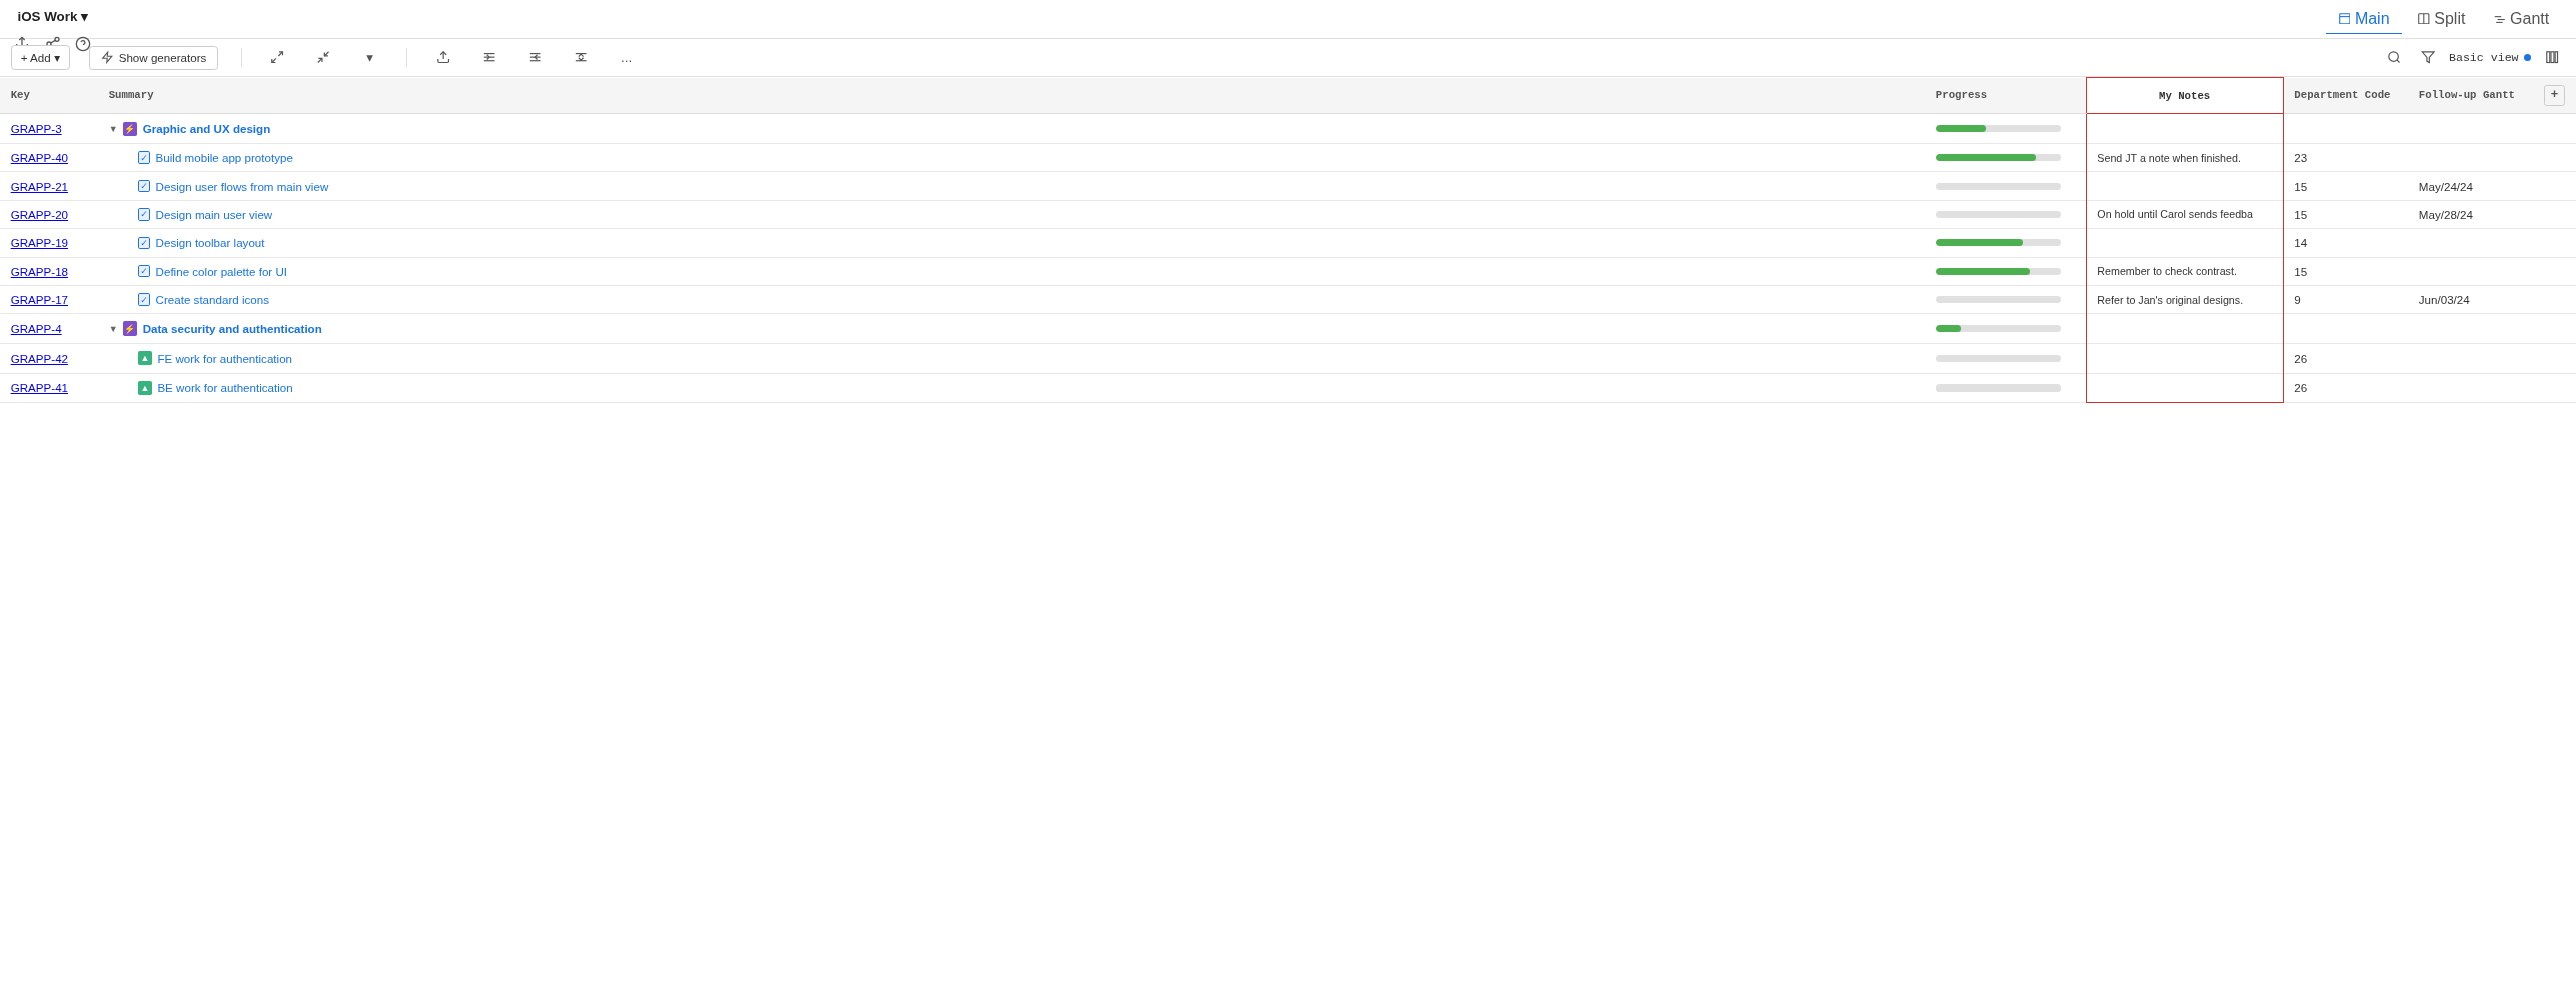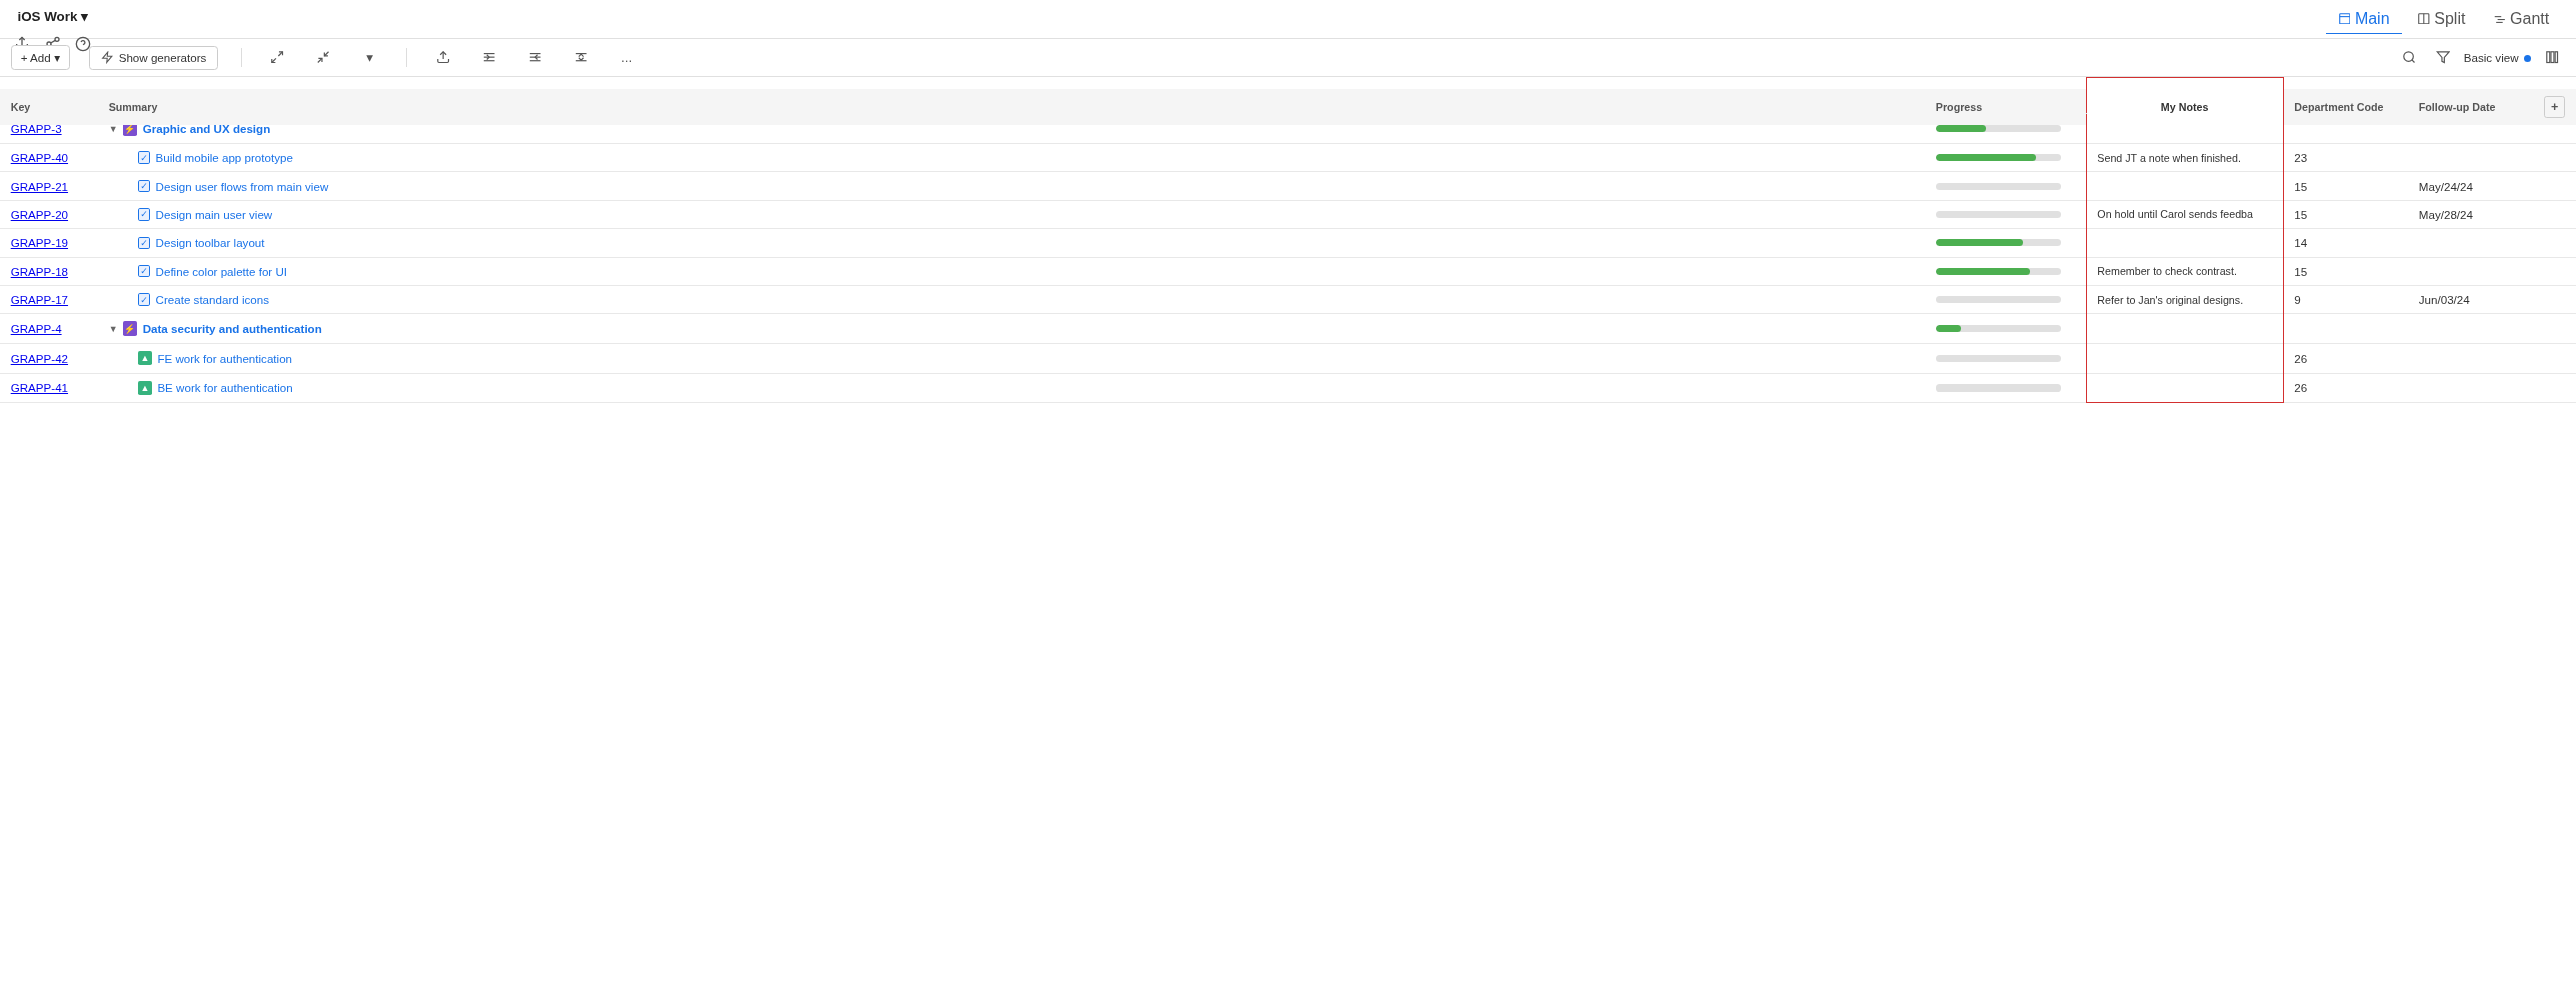--- a/index.html
+++ b/index.html
@@ -115,43 +115,45 @@
       cursor: pointer;
       border-radius: 3.6px;
       color: #555;
       font-size: 13.4px;
     }
     .toolbar-right {
       margin-left: auto;
       display: flex;
       align-items: center;
       gap: 7.2px;
+      font-family: Liberation Mono, monospace;
     }
 
     
     .table-container {
       overflow: auto;
       height: calc(100vh - 77px);
       position: relative;
     }
     table {
       width: 100%;
       border-collapse: collapse;
     }
     thead th {
       position: sticky;
-      top: 12px;
+      top: 0;
       background: #f5f5f5;
       text-align: left;
       padding: 7.2px 10.7px;
       font-weight: 600;
       font-size: 10.7px;
       color: #555;
       border-bottom: 0.9px solid #ddd;
       white-space: nowrap;
+      font-family: Liberation Mono, monospace;
     }
     thead th.my-notes-col {
       border: 1.8px solid #d32f2f;
       background: #fff;
       color: #333;
       text-align: center;
     }
     tbody tr {
       border-bottom: 0.9px solid #e8e8e8;
     }
@@ -429,21 +431,21 @@
         <th style="width:161px;">
           <span>Progress</span>
         </th>
         <th class="my-notes-col" style="width:197px;">
           <span>My Notes</span>
         </th>
         <th style="width:125px;">
           <span>Department Code</span>
         </th>
         <th style="width:125px;">
-          <span>Follow-up Date</span>
+          <span>Follow-up Gantt</span>
         </th>
         <th style="width:29px;text-align:center;">
           <div class="add-col-btn">+</div>
         </th>
       </tr>
     </thead>
     <tbody id="table-body">
     <tr>
           <td><a href="#">GRAPP-3</a></td>
           <td>

